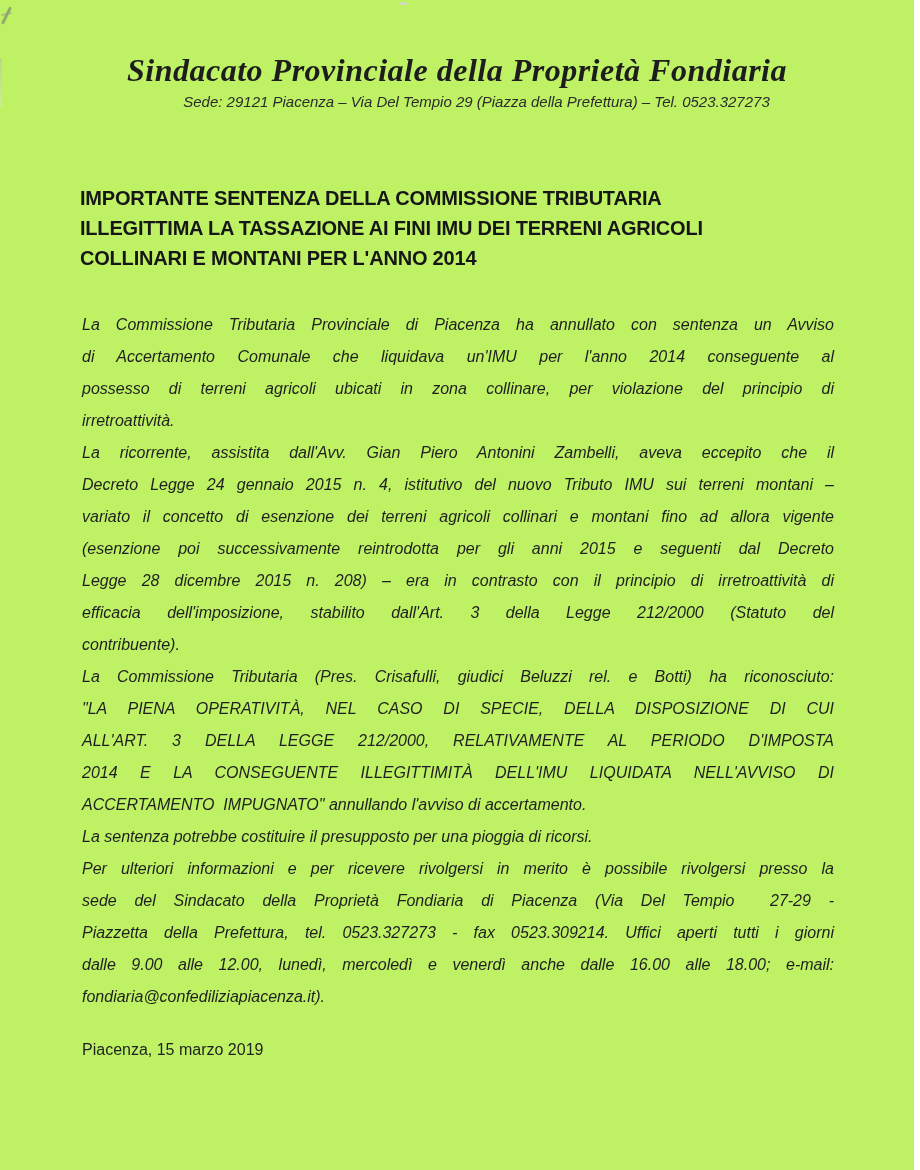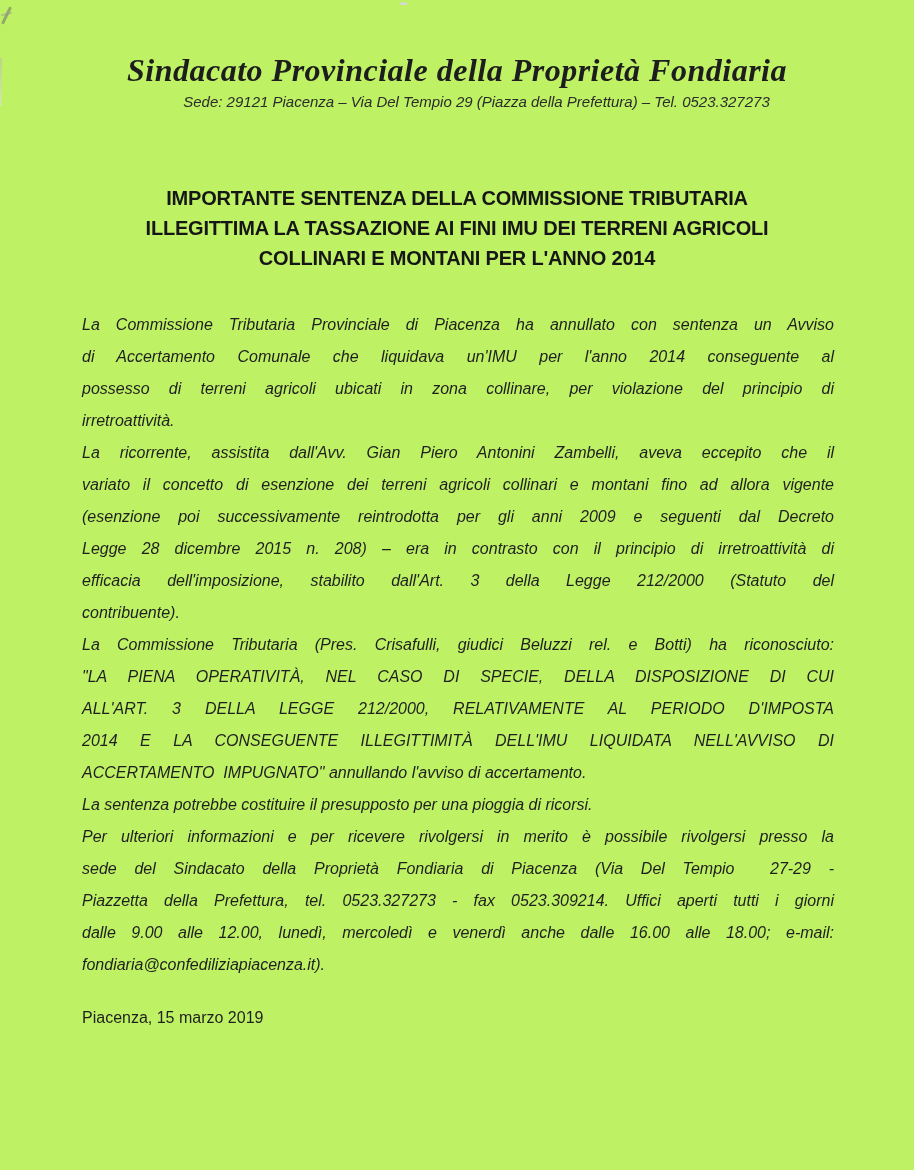--- a/index.html
+++ b/index.html
@@ -57,21 +57,20 @@
     text-align: center;
     font-style: italic;
     font-size: 15px;
     line-height: 18px;
     color: #2b2b2b;
     padding-left: 39px;
   }
   
   .headline {
     margin: 72px 80px 3px 80px;
-    text-align: center;
     font-weight: bold;
     font-size: 20px;
     line-height: 30px;
     letter-spacing: -0.2px;
     color: #161616;
   }
   
   .doc-body {
     margin: 36px 80px 0 82px;
     font-size: 16px;
@@ -116,22 +115,23 @@
 
   <section class="doc-body">
       <div class="paragraph">
         <div class="text-line">La Commissione Tributaria Provinciale di Piacenza ha annullato con sentenza un Avviso</div>
         <div class="text-line">di Accertamento Comunale che liquidava un'IMU per l'anno 2014 conseguente al</div>
         <div class="text-line">possesso di terreni agricoli ubicati in zona collinare, per violazione del principio di</div>
         <div class="text-line is-last">irretroattività.</div>
       </div>
       <div class="paragraph">
         <div class="text-line">La ricorrente, assistita dall'Avv. Gian Piero Antonini Zambelli, aveva eccepito che il</div>
+        <div class="text-line">Decreto Legge 24 gennaio 2015 n. 4, istitutivo del nuovo Tributo IMU sui terreni montani –</div>
         <div class="text-line">variato il concetto di esenzione dei terreni agricoli collinari e montani fino ad allora vigente</div>
-        <div class="text-line">(esenzione poi successivamente reintrodotta per gli anni 2009 e seguenti dal Decreto</div>
+        <div class="text-line">(esenzione poi successivamente reintrodotta per gli anni 2015 e seguenti dal Decreto</div>
         <div class="text-line">Legge 28 dicembre 2015 n. 208) – era in contrasto con il principio di irretroattività di</div>
         <div class="text-line">efficacia dell'imposizione, stabilito dall'Art. 3 della Legge 212/2000 (Statuto del</div>
         <div class="text-line is-last">contribuente).</div>
       </div>
       <div class="paragraph">
         <div class="text-line">La Commissione Tributaria (Pres. Crisafulli, giudici Beluzzi rel. e Botti) ha riconosciuto:</div>
         <div class="text-line">"LA PIENA OPERATIVITÀ, NEL CASO DI SPECIE, DELLA DISPOSIZIONE DI CUI</div>
         <div class="text-line">ALL'ART. 3 DELLA LEGGE 212/2000, RELATIVAMENTE AL PERIODO D'IMPOSTA</div>
         <div class="text-line">2014 E LA CONSEGUENTE ILLEGITTIMITÀ DELL'IMU LIQUIDATA NELL'AVVISO DI</div>
         <div class="text-line is-last">ACCERTAMENTO&nbsp; IMPUGNATO" annullando l'avviso di accertamento.</div>

